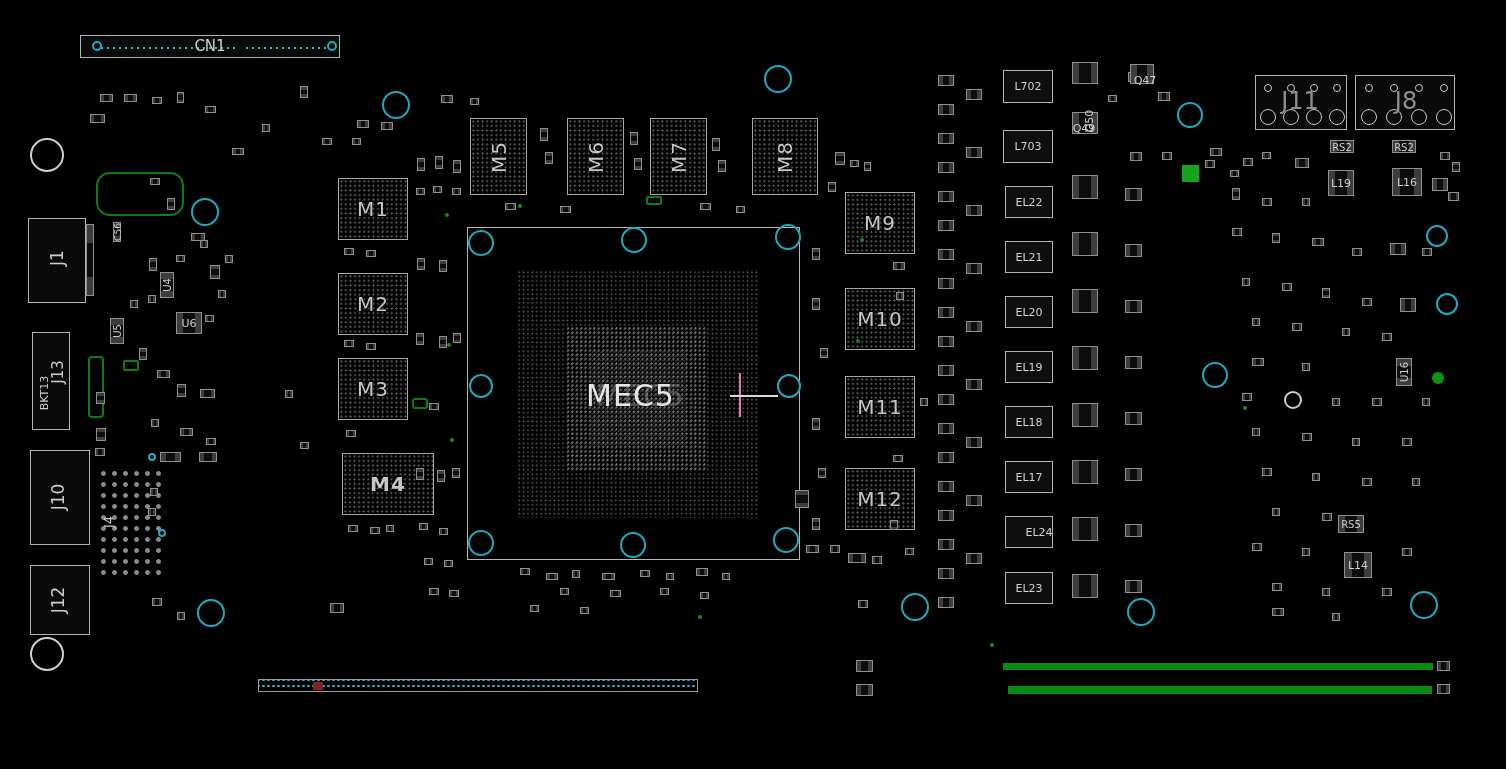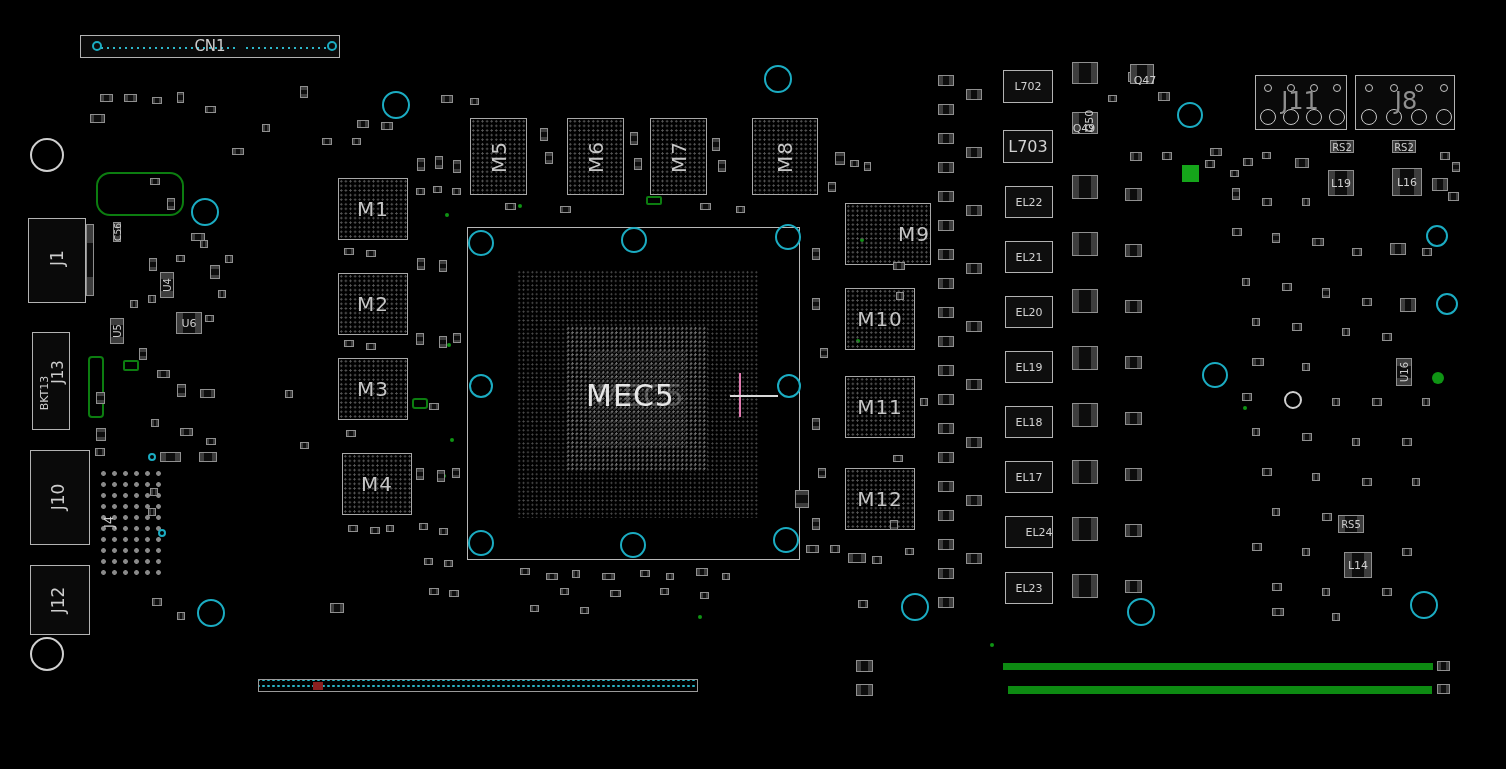--- a/index.html
+++ b/index.html
@@ -95,56 +95,56 @@
     </div>
     <div class="chip" style="left: 338px; top: 178px; width: 70px; height: 62px;">
       <span class="lbl">M1</span>
     </div>
     <div class="chip" style="left: 338px; top: 273px; width: 70px; height: 62px;">
       <span class="lbl">M2</span>
     </div>
     <div class="chip" style="left: 338px; top: 358px; width: 70px; height: 62px;">
       <span class="lbl">M3</span>
     </div>
-    <div class="chip" style="left: 342px; top: 453px; width: 70px; height: 62px;">
+    <div class="chip" style="left: 342px; top: 453px; width: 92px; height: 62px; font-weight: bold;">
       <span class="lbl">M4</span>
     </div>
     <div class="chip" style="left: 470px; top: 118px; width: 57px; height: 77px;">
       <span class="lbl" style="transform: rotate(-90deg);">M5</span>
     </div>
     <div class="chip" style="left: 567px; top: 118px; width: 57px; height: 77px;">
       <span class="lbl" style="transform: rotate(-90deg);">M6</span>
     </div>
     <div class="chip" style="left: 650px; top: 118px; width: 57px; height: 77px;">
       <span class="lbl" style="transform: rotate(-90deg);">M7</span>
     </div>
     <div class="chip" style="left: 752px; top: 118px; width: 66px; height: 77px;">
       <span class="lbl" style="transform: rotate(-90deg);">M8</span>
     </div>
-    <div class="chip" style="left: 845px; top: 203px; width: 86px; height: 62px; justify-content: flex-end;">
+    <div class="chip" style="left: 845px; top: 192px; width: 70px; height: 62px;">
       <span class="lbl">M9</span>
     </div>
     <div class="chip" style="left: 845px; top: 288px; width: 70px; height: 62px;">
       <span class="lbl">M10</span>
     </div>
     <div class="chip" style="left: 845px; top: 376px; width: 70px; height: 62px;">
       <span class="lbl">M11</span>
     </div>
     <div class="chip" style="left: 845px; top: 468px; width: 70px; height: 62px;">
       <span class="lbl">M12</span>
     </div>
     <div class="gpu-outer" style="left: 467px; top: 227px; width: 333px; height: 333px;"></div>
     <div class="pads" style="left: 517px; top: 270px; width: 242px; height: 248px;"></div>
     <div class="pads bright" style="left: 566px; top: 326px; width: 142px; height: 146px;"></div>
     <div class="pads dark" style="left: 590px; top: 350px; width: 95px; height: 98px;"></div>
     <div class="gpu-label" style="left: 630.5px; top: 394.5px;">MEC5</div>
     <div class="xv" style="left: 739px; top: 373px; width: 2px; height: 44px;"></div>
     <div class="xh" style="left: 730px; top: 395px; width: 48px; height: 1.5px;"></div>
     <div class="lbox" style="left: 1003px; top: 70px; width: 50px; height: 33px; font-size: 11px;">L702</div>
-    <div class="lbox" style="left: 1003px; top: 130px; width: 50px; height: 33px; font-size: 16px;">L703</div>
+    <div class="lbox" style="left: 1003px; top: 130px; width: 50px; height: 33px; font-size: 11px;">L703</div>
     <div class="lbox" style="left: 1005px; top: 186px; width: 48px; height: 32px; font-size: 11px;">EL22</div>
     <div class="lbox" style="left: 1005px; top: 241px; width: 48px; height: 32px; font-size: 11px;">EL21</div>
     <div class="lbox" style="left: 1005px; top: 296px; width: 48px; height: 32px; font-size: 11px;">EL20</div>
     <div class="lbox" style="left: 1005px; top: 351px; width: 48px; height: 32px; font-size: 11px;">EL19</div>
     <div class="lbox" style="left: 1005px; top: 406px; width: 48px; height: 32px; font-size: 11px;">EL18</div>
     <div class="lbox" style="left: 1005px; top: 461px; width: 48px; height: 32px; font-size: 11px;">EL17</div>
     <div class="lbox" style="left: 1005px; top: 516px; width: 48px; height: 32px; font-size: 11px; padding-left: 20px;">EL24</div>
     <div class="lbox" style="left: 1005px; top: 572px; width: 48px; height: 32px; font-size: 11px;">EL23</div>
     <div class="part h" style="left: 938px; top: 75px; width: 16px; height: 11px;"></div>
     <div class="part h" style="left: 938px; top: 104px; width: 16px; height: 11px;"></div>

